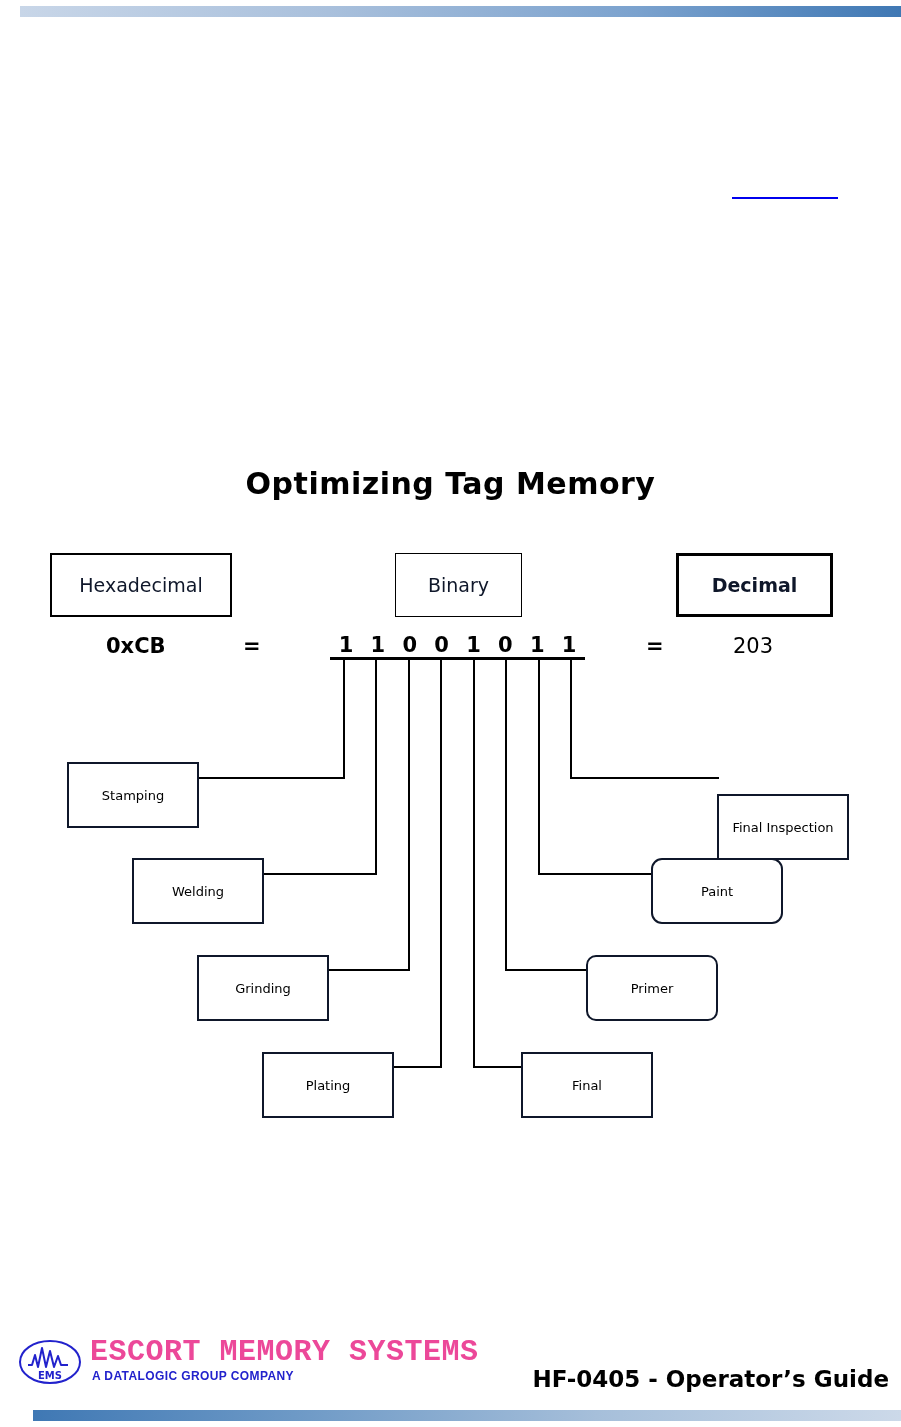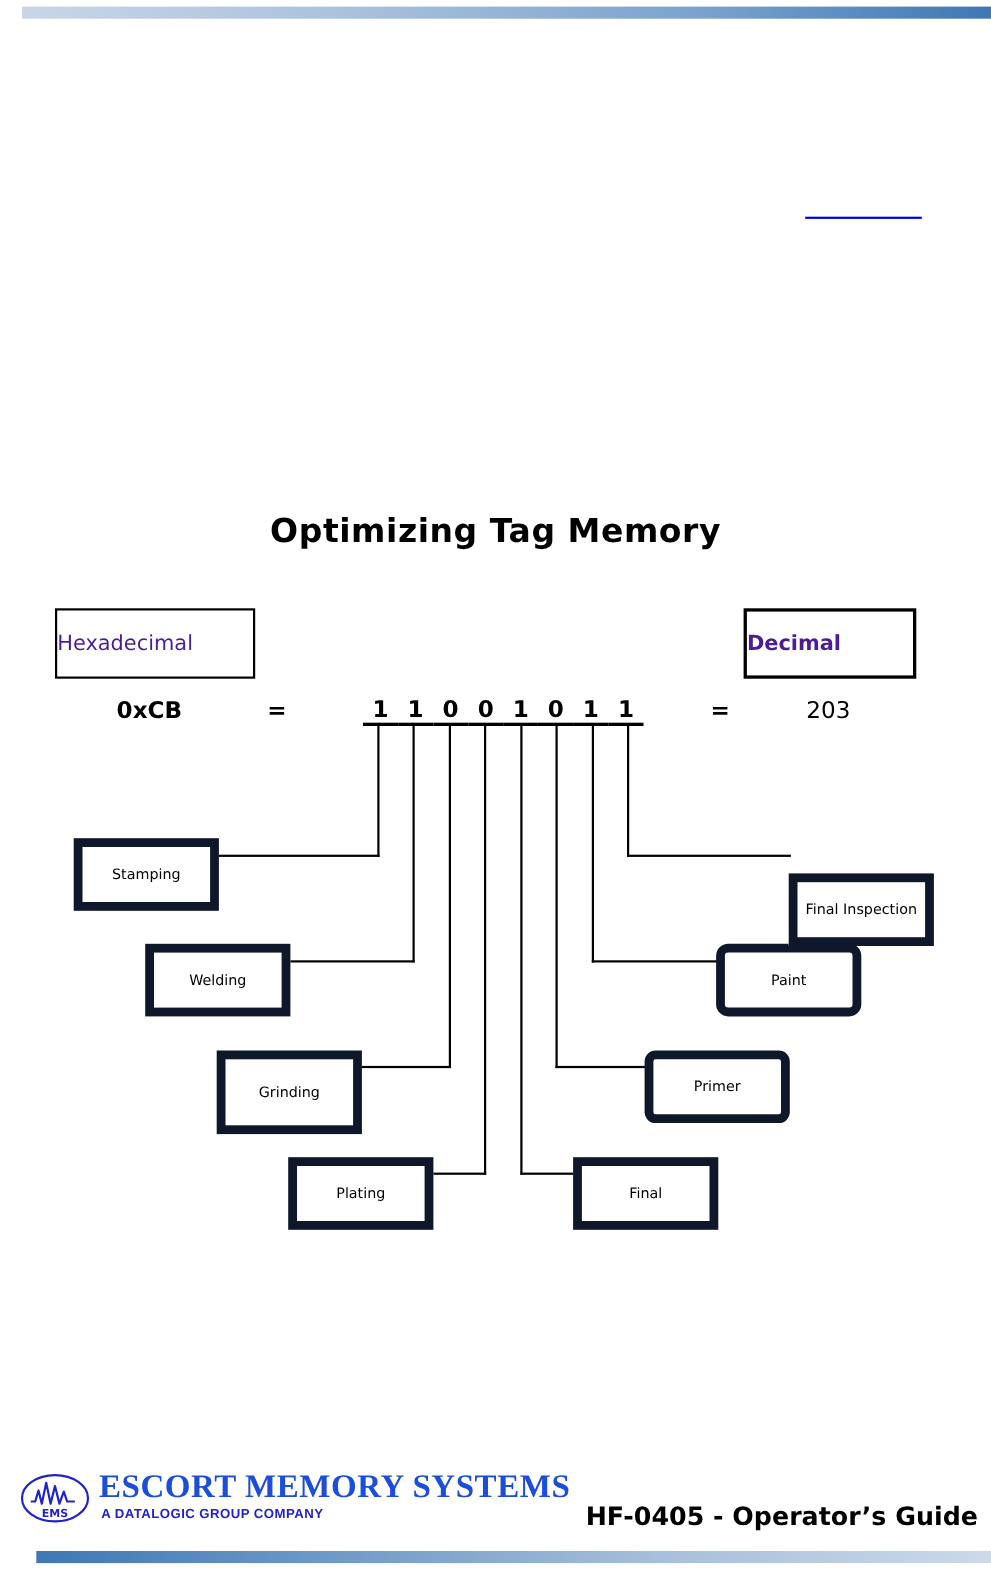--- a/index.html
+++ b/index.html
@@ -70,23 +70,24 @@
   }
 
   
   .hbox {
     position: absolute;
     box-sizing: border-box;
     background: #ffffff;
     border: 2px solid #000000;
     display: flex;
     align-items: center;
+    justify-content: center;
     font-family: "DejaVu Sans", sans-serif;
     font-size: 19px;
-    color: #4c1d95;
+    color: #0f172a;
   }
   .hbox.hex  { left: 50px;  top: 553px; width: 182px; height: 64px; }
   .hbox.bin  { left: 395px; top: 553px; width: 127px; height: 64px; border-width: 1px; }
   .hbox.dec  { left: 676px; top: 553px; width: 157px; height: 64px; border-width: 3px; font-weight: bold; }
 
   
   .eqtext {
     position: absolute;
     font-family: "DejaVu Sans", sans-serif;
     font-weight: bold;
@@ -116,21 +117,21 @@
     line-height: 23px;
     border-bottom: 3px solid #000;
     color: #000000;
   }
 
   
   .pbox {
     position: absolute;
     box-sizing: border-box;
     background: #ffffff;
-    border: 8px solid #0f172a;
+    border: 2px solid #0f172a;
     display: flex;
     align-items: center;
     justify-content: center;
     font-family: "DejaVu Sans", sans-serif;
     font-size: 13px;
     color: #000000;
     z-index: 3;
   }
 
   
@@ -159,25 +160,25 @@
     position: absolute;
     left: 0;
     top: 2px;
     width: 64px;
     height: 46px;
   }
   .logo-name {
     position: absolute;
     left: 72px;
     top: -2px;
-    font-family: Liberation Serif, serif;
+    font-family: Liberation Mono, monospace;
     font-weight: bold;
     font-size: 30px;
     letter-spacing: 0.5px;
-    color: #1d4ed8;
+    color: #ec4899;
     white-space: nowrap;
   }
   .logo-sub {
     position: absolute;
     left: 74px;
     top: 32px;
     font-family: "Liberation Sans", sans-serif;
     font-weight: bold;
     font-size: 12px;
     letter-spacing: 0.4px;
@@ -203,20 +204,23 @@
 
 <a class="link-rule" href="#"></a>
 
 <div class="diagram">
 
   <div class="diagram-title">Optimizing Tag Memory</div>
 
   <div class="hbox hex">
     <span>Hexadecimal</span>
   </div>
+  <div class="hbox bin">
+    <span>Binary</span>
+  </div>
   <div class="hbox dec">
     <span>Decimal</span>
   </div>
 
   <div class="eqtext hexval">0xCB</div>
   <div class="eqtext eq1">=</div>
   <div class="eqtext eq2">=</div>
   <div class="eqtext decval">203</div>
 
   <div class="bits">
@@ -253,21 +257,21 @@
 
   <div class="vline" style="left:570px; top:660px; height:119px;"></div>
   <div class="hline" style="left:570px; top:777px; width:149px;"></div>
 
   <div class="pbox" style="left:67px;  top:762px;  width:132px; height:66px;">
     <span>Stamping</span>
   </div>
   <div class="pbox" style="left:132px; top:858px;  width:132px; height:66px;">
     <span>Welding</span>
   </div>
-  <div class="pbox" style="left:197px; top:955px;  width:132px; height:76px;">
+  <div class="pbox" style="left:197px; top:955px;  width:132px; height:66px;">
     <span>Grinding</span>
   </div>
   <div class="pbox" style="left:262px; top:1052px; width:132px; height:66px;">
     <span>Plating</span>
   </div>
 
   <div class="pbox" style="left:521px; top:1052px; width:132px; height:66px;">
     <span>Final</span>
   </div>
   <div class="pbox" style="left:586px; top:955px;  width:132px; height:66px;border-radius:10px;">

